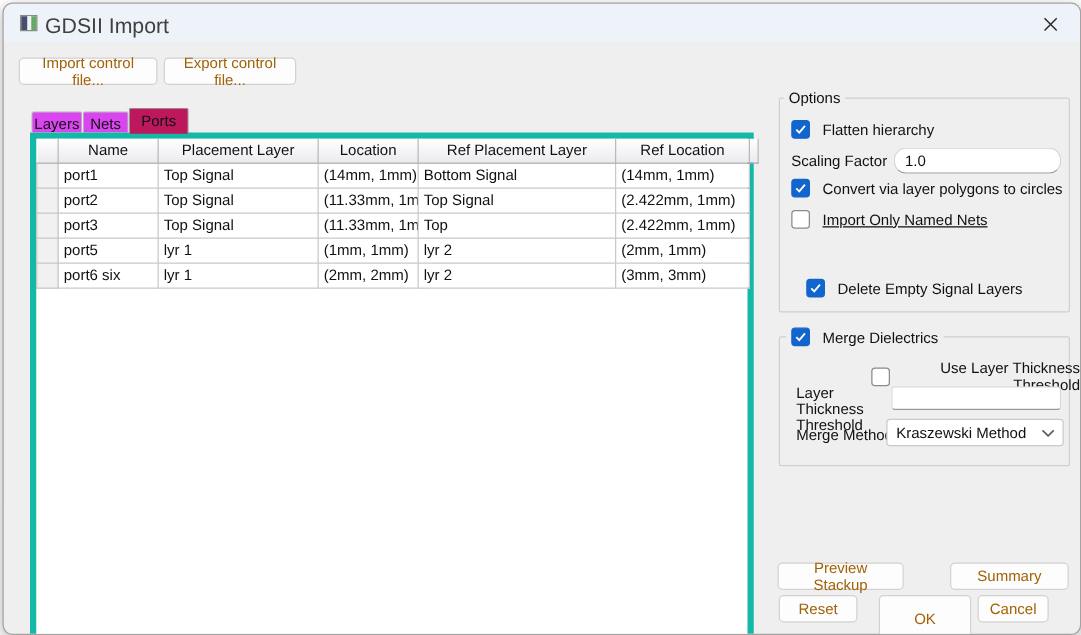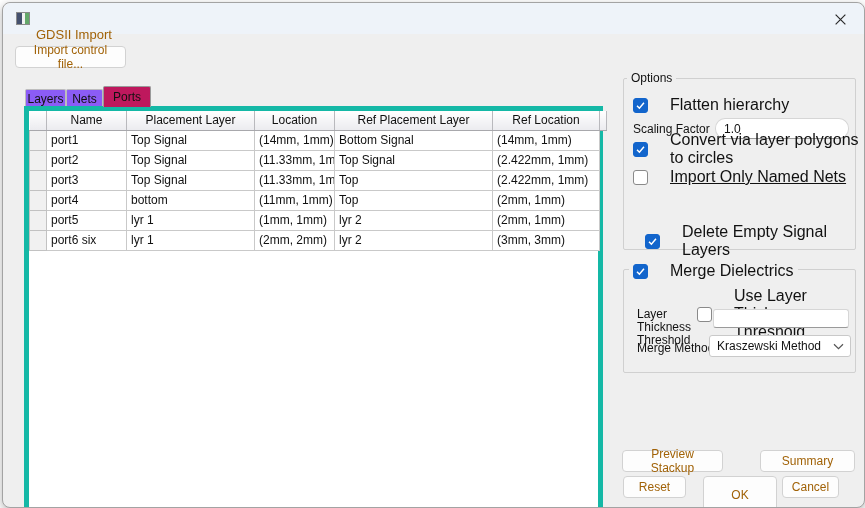--- a/index.html
+++ b/index.html
@@ -6,29 +6,29 @@
   .window{position:relative;width:861px;height:504px;margin:2px;background:#efefef;border:1px solid #a3a3a3;
           border-radius:8px;box-shadow:0 3px 10px rgba(0,0,0,.3);overflow:hidden;font-size:12px;color:#111;}
   
   .titlebar{position:absolute;left:0;top:0;right:0;height:31px;background:#eef3f9;border-radius:8px 8px 0 0;}
   .app-icon{position:absolute;left:13px;top:9px;width:14px;height:13px;border:1px solid #8a8a8a;background:#fff;
             display:flex;box-sizing:border-box;}
   .app-icon i{display:block;height:100%;}
   .app-icon .s1{width:5px;background:#44506e;}
   .app-icon .s2{width:3px;background:#f2f2f2;}
   .app-icon .s3{width:4px;background:#64a86a;}
-  .title-text{position:absolute;left:33px;top:24px;font-size:13px;color:#a16207;}
+  .title-text{position:absolute;left:33px;top:8px;font-size:17px;color:#404040;}
   .close-btn{position:absolute;right:14px;top:7px;width:20px;height:18px;display:flex;align-items:center;justify-content:center;cursor:default;}
   
   .btn{position:absolute;box-sizing:border-box;background:#fdfdfd;border:1px solid #d2d2d2;border-radius:4px;
        font-size:12px;color:#a16207;display:flex;align-items:center;justify-content:center;padding:0 8px;}
   .btn-import{left:12px;top:43px;width:111px;height:22px;}
   .btn-export{left:128px;top:43px;width:106px;height:22px;}
   
-  .tab{position:absolute;box-sizing:border-box;height:18px;top:86px;background:#8b5cf6;border:1px solid #bdbdbd;
+  .tab{position:absolute;box-sizing:border-box;height:18px;top:86px;background:#d946ef;border:1px solid #bdbdbd;
        border-bottom:none;border-radius:2px 2px 0 0;display:flex;align-items:center;justify-content:center;font-size:12px;z-index:2;}
   .tab-layers{left:22px;width:41px;}
   .tab-nets{left:63px;width:37px;}
   .tab.active{top:83px;height:21px;background:#be185d;z-index:4;border-color:#9a9a9a;}
   .tab-ports{left:100px;width:48px;}
   
   .table-panel{position:absolute;left:21px;top:103px;width:579px;height:478px;background:#fff;border:5px solid #14b8a6;
                box-sizing:border-box;z-index:3;}
   table.grid{border-collapse:collapse;table-layout:fixed;width:577px;font-size:12px;}
   table.grid th{height:19px;box-sizing:border-box;font-weight:normal;font-size:12px;text-align:center;
@@ -37,28 +37,28 @@
   table.grid td.rowhdr{background:#f1f1f1;border:1px solid #c2c2c2;padding:0;}
   col.c-rh{width:17px;} col.c-name{width:80px;} col.c-pl{width:128px;} col.c-loc{width:80px;}
   col.c-rpl{width:158px;} col.c-rloc{width:107px;} col.c-sliver{width:7px;}
   
   .groupbox{position:absolute;border:1px solid #d0d0d0;border-radius:2px;box-sizing:border-box;}
   .gb-options{left:620px;top:75px;width:233px;height:172px;}
   .gb-merge{left:620px;top:266px;width:233px;height:104px;}
   .gb-label{position:absolute;background:#efefef;padding:0 4px;font-size:12px;}
   .lbl-options{left:624px;top:68px;}
   
-  .checkrow{position:absolute;display:flex;align-items:center;gap:22px;font-size:16px;}
+  .checkrow{position:absolute;display:flex;align-items:center;gap:10px;font-size:12px;text-align:right;}
   .cb{width:15px;height:15px;box-sizing:border-box;border-radius:3px;border:1px solid #8a8a8a;background:#fff;
       display:flex;align-items:center;justify-content:center;flex:0 0 auto;}
   .cb svg{display:none;}
   .cb.checked{background:var(--accent,#1265cc);border-color:var(--accent,#1265cc);}
   .cb.checked svg{display:block;}
   .chk-flatten{left:630px;top:93px;}
-  .chk-convert{left:630px;top:128px;}
+  .chk-convert{left:630px;top:140px;}
   .chk-named{left:630px;top:165px;text-decoration:underline;}
   .chk-delete{left:630px;top:220px;padding-left:12px;}
   .chk-merge{left:626px;top:259px;background:#efefef;padding:0 4px;}
   .chk-threshold{left:646px;top:284px;padding-left:48px;}
   
   .field-label{position:absolute;font-size:12px;}
   .lbl-scaling{left:630px;top:119px;}
   .lbl-thickness{left:634px;top:305px;width:78px;line-height:13px;}
   .lbl-mergemethod{left:634px;top:338px;}
   .textbox{position:absolute;box-sizing:border-box;background:#fff;border:1px solid #d6d6d6;border-bottom:1px solid #9a9a9a;
@@ -92,20 +92,21 @@
       </span>
     <span class="title-text">GDSII Import</span>
     <span class="close-btn">
       <svg width="13" height="13" viewBox="0 0 12 12">
           <path d="M1.5 1.5l9 9M10.5 1.5l-9 9" stroke="#2b2b2b" stroke-width="1.1" fill="none"></path>
         </svg>
     </span>
   </div>
 
   <button class="btn btn-import">Import control file...</button>
+  <button class="btn btn-export">Export control file...</button>
 
   <div class="tab tab-layers">Layers</div>
   <div class="tab tab-nets">Nets</div>
   <div class="tab tab-ports active">Ports</div>
 
   <div class="table-panel">
     <table class="grid">
       <colgroup>
         <col class="c-rh">
           <col class="c-name">
@@ -147,29 +148,20 @@
         <td class="rowhdr"></td>
         <td>port3</td>
         <td>Top Signal</td>
         <td>(11.33mm, 1mm)</td>
         <td>Top</td>
         <td>(2.422mm, 1mm)</td>
         <td style="border:none;background:transparent;"></td>
       </tr>
       <tr>
         <td class="rowhdr"></td>
-        <td>port4</td>
-        <td>bottom</td>
-        <td>(11mm, 1mm)</td>
-        <td>Top</td>
-        <td>(2mm, 1mm)</td>
-        <td style="border:none;background:transparent;"></td>
-      </tr>
-      <tr>
-        <td class="rowhdr"></td>
         <td>port5</td>
         <td>lyr 1</td>
         <td>(1mm, 1mm)</td>
         <td>lyr 2</td>
         <td>(2mm, 1mm)</td>
         <td style="border:none;background:transparent;"></td>
       </tr>
       <tr>
         <td class="rowhdr"></td>
         <td>port6 six</td>

